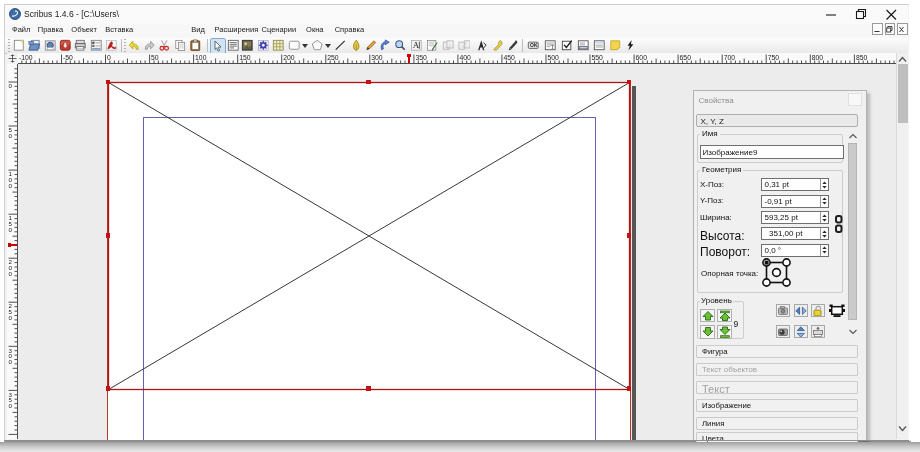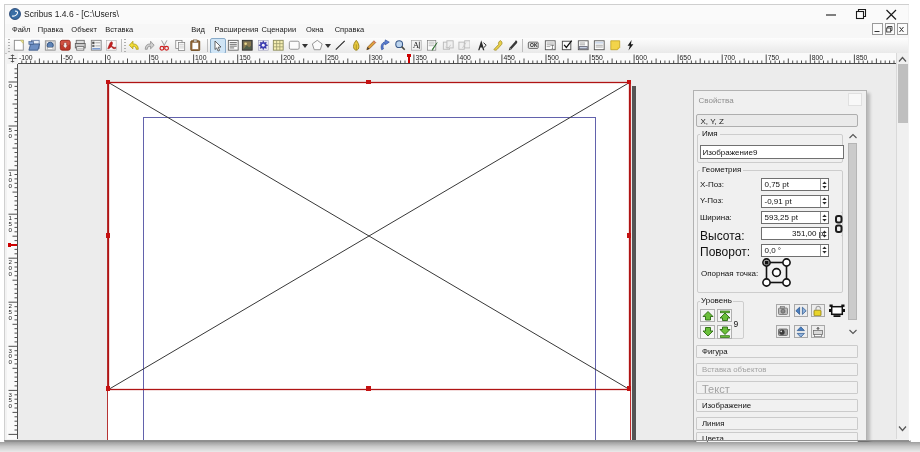--- a/index.html
+++ b/index.html
@@ -629,21 +629,21 @@
 <div class="abs" style="left:696px;top:114px;width:162px;height:13px;background:#eaeaea;border:1px solid #aeaeae;border-radius:2px;box-sizing:border-box"></div>
 <div class="abs" style="left:700.5px;top:116.5px;font-size:8px;color:#1a1a1a">X, Y, Z</div>
 <div class="abs" style="left:697px;top:133.5px;width:146px;height:29px;border:1px solid #cdcdcd;border-radius:2px;box-sizing:border-box"></div>
 <div class="abs" style="left:700px;top:129px;font-size:8px;color:#111;background:#f0f0f0;padding:0 2px">Имя</div>
 <div class="abs" style="left:699.5px;top:144.5px;width:144px;height:14px;background:#fff;border:1px solid #707070;box-sizing:border-box"></div>
 <div class="abs" style="left:702.5px;top:147.5px;font-size:8px;color:#111">Изображение9</div>
 <div class="abs" style="left:697px;top:169.5px;width:146px;height:123px;border:1px solid #cdcdcd;border-radius:2px;box-sizing:border-box"></div>
 <div class="abs" style="left:700px;top:165px;font-size:8px;color:#111;background:#f0f0f0;padding:0 2px">Геометрия</div>
 <div class="abs" style="left:700px;top:179.5px;font-size:8px;color:#111;white-space:nowrap">Х-Поз:</div>
 <div class="abs" style="left:761px;top:178px;width:68px;height:13px;background:#fff;border:1px solid #6f6f6f;box-sizing:border-box"></div>
-<div class="abs" style="left:764.5px;top:180px;font-size:8px;color:#111;white-space:nowrap">0,75 pt</div>
+<div class="abs" style="left:764.5px;top:180px;font-size:8px;color:#111;white-space:nowrap">0,31 pt</div>
 <div class="abs" style="left:819.5px;top:179px;width:8.5px;height:11px;border-left:1px solid #9a9a9a;box-sizing:border-box"></div>
 <svg class="abs" style="left:821.5px;top:180.5px" width="5" height="8">
     <path d="M0.3 3 L4.7 3 L2.5 0.4 Z" fill="#2a2a2a"></path>
     <path d="M0.3 5 L4.7 5 L2.5 7.6 Z" fill="#2a2a2a"></path>
   </svg>
 <div class="abs" style="left:700px;top:196.0px;font-size:8px;color:#111;white-space:nowrap">Y-Поз:</div>
 <div class="abs" style="left:761px;top:194.5px;width:68px;height:13px;background:#fff;border:1px solid #6f6f6f;box-sizing:border-box"></div>
 <div class="abs" style="left:764.5px;top:196.5px;font-size:8px;color:#111;white-space:nowrap">-0,91 pt</div>
 <div class="abs" style="left:819.5px;top:195.5px;width:8.5px;height:11px;border-left:1px solid #9a9a9a;box-sizing:border-box"></div>
 <svg class="abs" style="left:821.5px;top:197.0px" width="5" height="8">
@@ -653,21 +653,21 @@
 <div class="abs" style="left:700px;top:212.5px;font-size:8px;color:#111;white-space:nowrap">Ширина:</div>
 <div class="abs" style="left:761px;top:211px;width:68px;height:13px;background:#fff;border:1px solid #6f6f6f;box-sizing:border-box"></div>
 <div class="abs" style="left:764.5px;top:213px;font-size:8px;color:#111;white-space:nowrap">593,25 pt</div>
 <div class="abs" style="left:819.5px;top:212px;width:8.5px;height:11px;border-left:1px solid #9a9a9a;box-sizing:border-box"></div>
 <svg class="abs" style="left:821.5px;top:213.5px" width="5" height="8">
     <path d="M0.3 3 L4.7 3 L2.5 0.4 Z" fill="#2a2a2a"></path>
     <path d="M0.3 5 L4.7 5 L2.5 7.6 Z" fill="#2a2a2a"></path>
   </svg>
 <div class="abs" style="left:700px;top:228.5px;font-size:12px;color:#111;white-space:nowrap">Высота:</div>
 <div class="abs" style="left:761px;top:227px;width:68px;height:13px;background:#fff;border:1px solid #6f6f6f;box-sizing:border-box"></div>
-<div class="abs" style="left:792px;top:229px;font-size:8px;color:#111;white-space:nowrap">351,00 pt</div>
+<div class="abs" style="left:769px;top:229px;font-size:8px;color:#111;white-space:nowrap">351,00 pt</div>
 <div class="abs" style="left:819.5px;top:228px;width:8.5px;height:11px;border-left:1px solid #9a9a9a;box-sizing:border-box"></div>
 <svg class="abs" style="left:821.5px;top:229.5px" width="5" height="8">
     <path d="M0.3 3 L4.7 3 L2.5 0.4 Z" fill="#2a2a2a"></path>
     <path d="M0.3 5 L4.7 5 L2.5 7.6 Z" fill="#2a2a2a"></path>
   </svg>
 <div class="abs" style="left:700px;top:245.0px;font-size:12px;color:#111;white-space:nowrap">Поворот:</div>
 <div class="abs" style="left:761px;top:243.5px;width:68px;height:13px;background:#fff;border:1px solid #6f6f6f;box-sizing:border-box"></div>
 <div class="abs" style="left:764.5px;top:245.5px;font-size:8px;color:#111;white-space:nowrap">0,0 °</div>
 <div class="abs" style="left:819.5px;top:244.5px;width:8.5px;height:11px;border-left:1px solid #9a9a9a;box-sizing:border-box"></div>
 <svg class="abs" style="left:821.5px;top:246.0px" width="5" height="8">
@@ -760,21 +760,21 @@
 <svg class="abs" style="left:847.5px;top:132px" width="10" height="9">
     <path d="M1.5 6 L5 2.5 L8.5 6" fill="none" stroke="#555" stroke-width="1.1"></path>
   </svg>
 <div class="abs" style="left:847.5px;top:142.5px;width:9.5px;height:177px;background:#cbcbcb;border:1px solid #b5b5b5;box-sizing:border-box"></div>
 <svg class="abs" style="left:847.5px;top:326.5px" width="10" height="9">
     <path d="M1.5 3 L5 6.5 L8.5 3" fill="none" stroke="#555" stroke-width="1.1"></path>
   </svg>
 <div class="abs" style="left:696px;top:344.5px;width:162px;height:13.5px;background:#f1f1f1;border:1px solid #cbcbcb;border-radius:1px;box-sizing:border-box"></div>
 <div class="abs" style="left:702px;top:346.5px;font-size:7.8px;color:#111;white-space:nowrap">Фигура</div>
 <div class="abs" style="left:696px;top:362.5px;width:162px;height:13.5px;background:#f1f1f1;border:1px solid #cbcbcb;border-radius:1px;box-sizing:border-box"></div>
-<div class="abs" style="left:702px;top:364.5px;font-size:7.8px;color:#a2a2a2;white-space:nowrap">Вставка объектов</div>
+<div class="abs" style="left:702px;top:364.5px;font-size:7.8px;color:#a2a2a2;white-space:nowrap">Текст объектов</div>
 <div class="abs" style="left:696px;top:380.5px;width:162px;height:13.5px;background:#f1f1f1;border:1px solid #cbcbcb;border-radius:1px;box-sizing:border-box"></div>
 <div class="abs" style="left:702px;top:382.5px;font-size:11px;color:#a2a2a2;white-space:nowrap">Текст</div>
 <div class="abs" style="left:696px;top:398.5px;width:162px;height:13.5px;background:#f1f1f1;border:1px solid #cbcbcb;border-radius:1px;box-sizing:border-box"></div>
 <div class="abs" style="left:702px;top:400.5px;font-size:7.8px;color:#111;white-space:nowrap">Изображение</div>
 <div class="abs" style="left:696px;top:416.5px;width:162px;height:13.5px;background:#f1f1f1;border:1px solid #cbcbcb;border-radius:1px;box-sizing:border-box"></div>
 <div class="abs" style="left:702px;top:418.5px;font-size:7.8px;color:#111;white-space:nowrap">Линия</div>
 <div class="abs" style="left:696px;top:432px;width:162px;height:13.5px;background:#f1f1f1;border:1px solid #cbcbcb;border-radius:1px;box-sizing:border-box"></div>
 <div class="abs" style="left:702px;top:434px;font-size:7.8px;color:#111;white-space:nowrap">Цвета</div>
 <div class="abs" style="left:0px;top:441.5px;width:920px;height:10.5px;background:linear-gradient(#9e9e9e,#c9c9c9 45%,#eaeaea)"></div>
 <div class="abs" style="left:4px;top:440.3px;width:905px;height:1.2px;background:#8f8f8f"></div>

